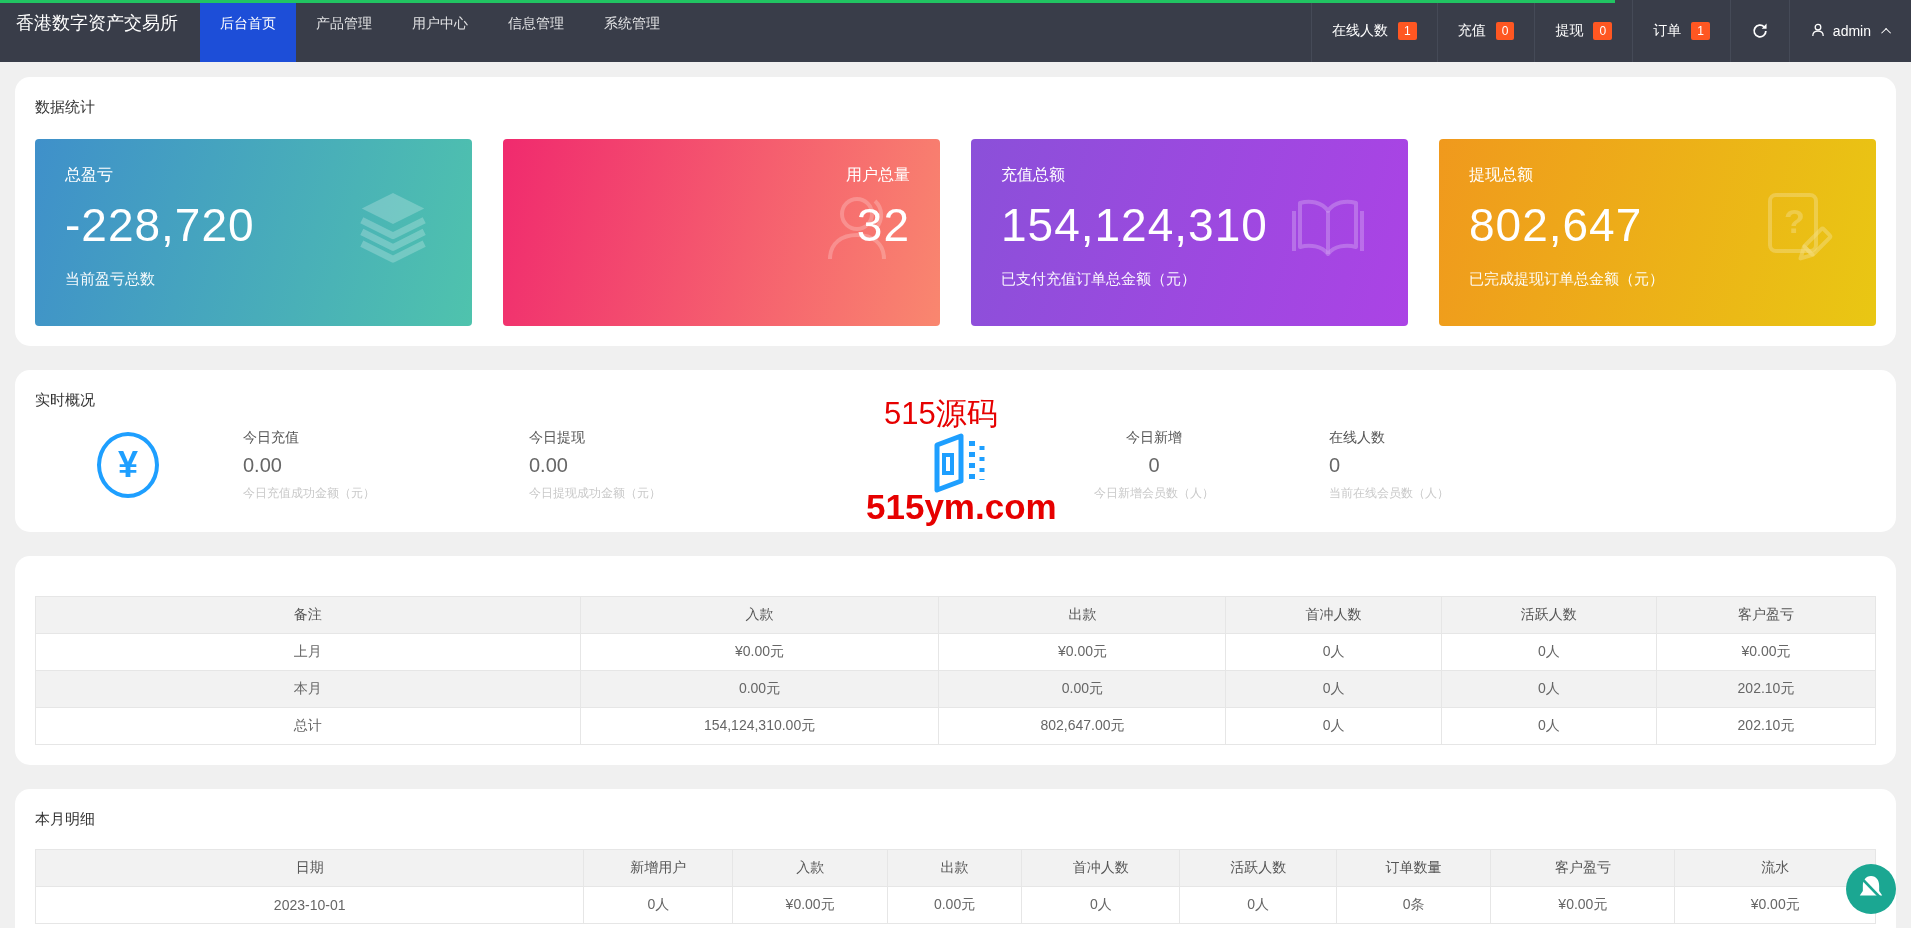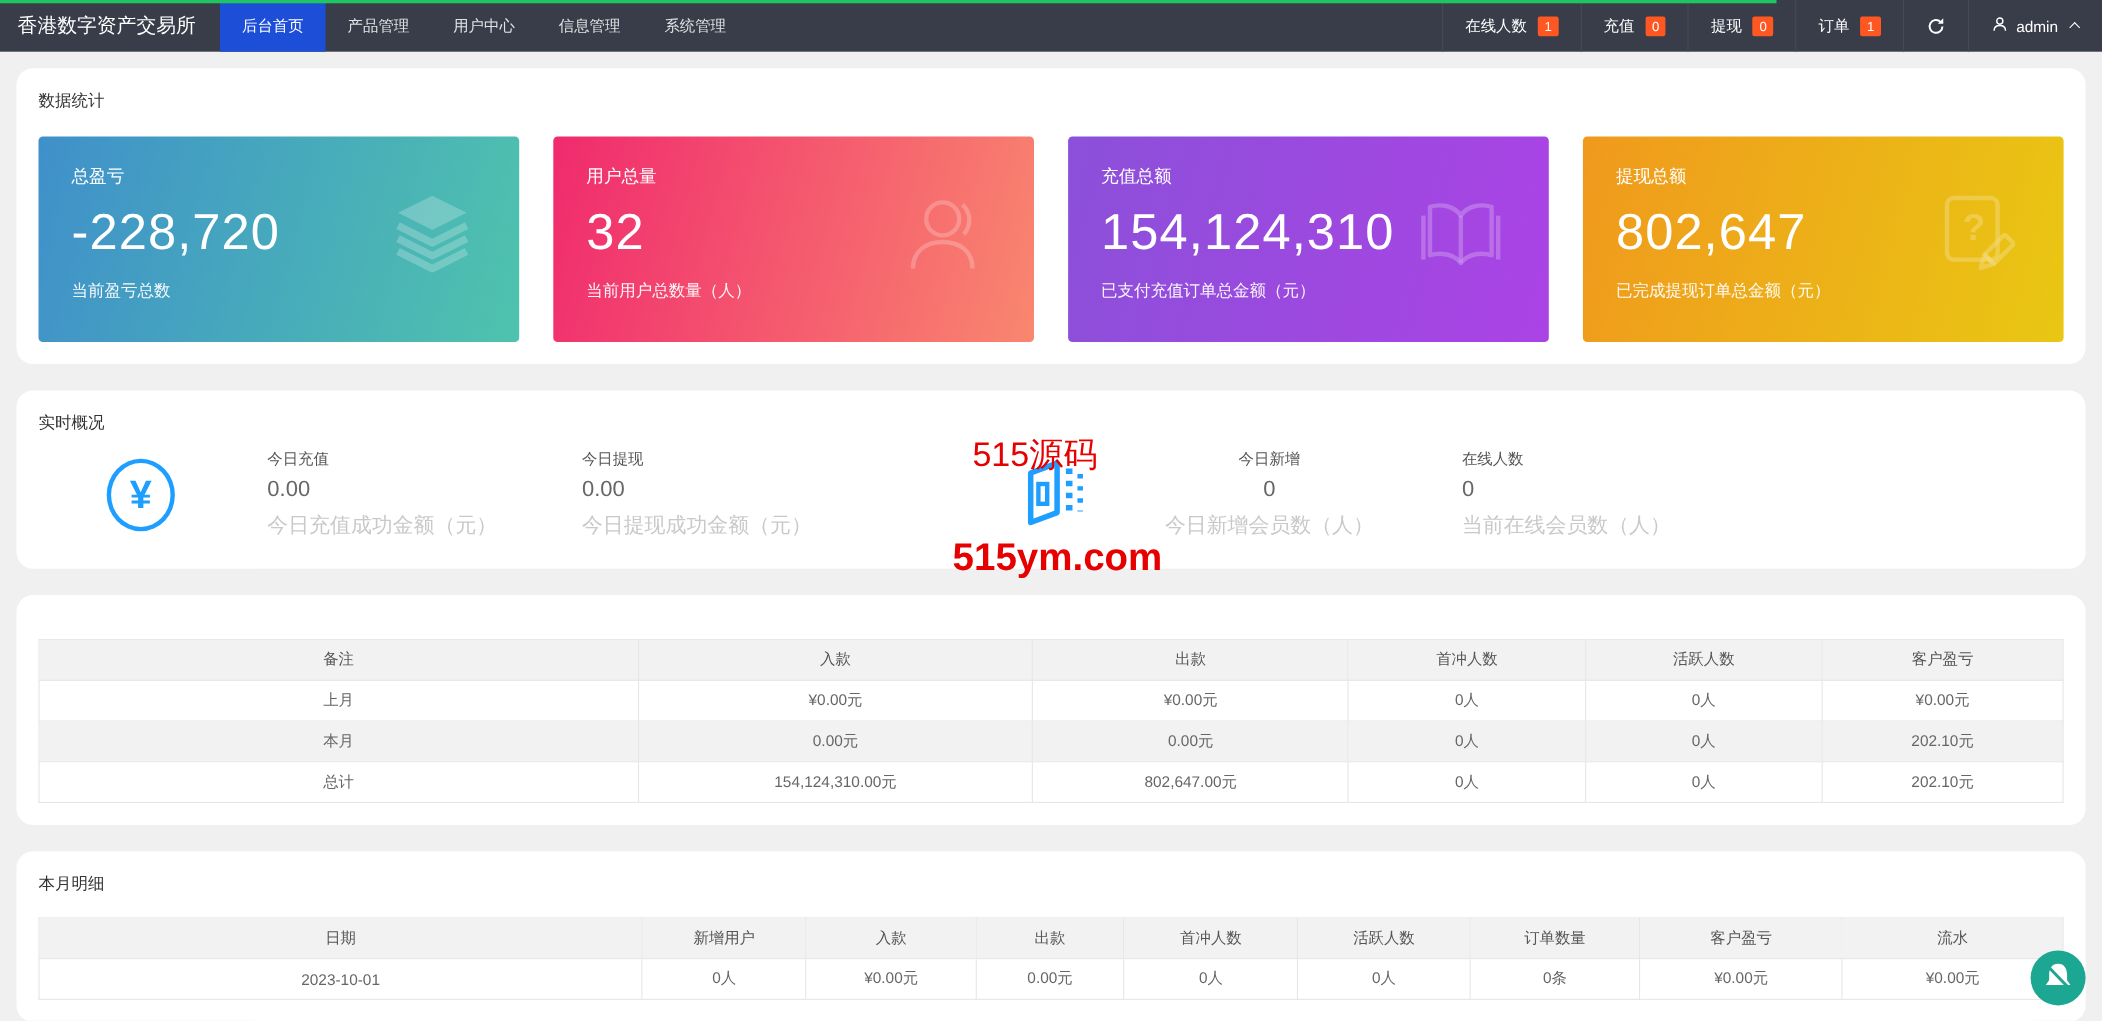--- a/index.html
+++ b/index.html
@@ -1,20 +1,20 @@
 <!DOCTYPE html>
 <html><head>
 <meta charset="utf-8">
 <style>
   * { margin:0; padding:0; box-sizing:border-box; }
   html,body { width:1911px; height:928px; overflow:hidden; }
   body { background:#f0f0f0; font-family:"Liberation Sans", sans-serif; position:relative; }
 
   
-  .navbar { height:47px; background:#393D49; display:flex; align-items:stretch; position:relative; color:#fff; }
+  .navbar { height:62px; background:#393D49; display:flex; align-items:stretch; position:relative; color:#fff; }
   .progress-bar { position:absolute; top:0; left:0; height:3px; width:84.5%; background:#21C462; z-index:9; }
   .brand { font-size:18px; line-height:47px; padding:0 22px 0 16px; white-space:nowrap; }
   .menu { display:flex; align-items:stretch; }
   .menu-item { line-height:47px; padding:0 20px; font-size:14px; color:rgba(255,255,255,.85); cursor:pointer; }
   .menu-item.active { background:#1d4ed8; color:#fff; }
   .nav-right { margin-left:auto; display:flex; align-items:stretch; }
   .nav-right-item { display:flex; align-items:center; padding:0 20px; font-size:14px; border-left:1px solid #454a57; cursor:pointer; white-space:nowrap; }
   .badge { background:#FF5722; color:#fff; font-size:12px; line-height:18px; height:18px; padding:0 6px; border-radius:2px; margin-left:10px; }
   .icon-btn svg { display:block; }
   .admin-item { gap:7px; }
@@ -22,39 +22,39 @@
 
   
   .page { margin:15px; }
   .panel { background:#fff; padding:20px; margin-bottom:24px;border-radius:15px; }
   .panel-title { font-size:15px; color:#333; line-height:20px; }
 
   
   .cards { display:flex; gap:31px; margin-top:22px; }
   .card { flex:1; height:187px; border-radius:4px; color:#fff; padding:24px 30px; position:relative; overflow:hidden; }
   .card-g1 { background:linear-gradient(105deg,#3f90ca,#4fc3ad); }
-  .card-g2 { background:linear-gradient(105deg,#f02a6e,#f9876f); }
+  .card-g2 { background:linear-gradient(105deg,#f02a6e,#f9876f);text-align:right; }
   .card-g3 { background:linear-gradient(105deg,#8b50d9,#ab43e5); }
   .card-g4 { background:linear-gradient(105deg,#f0991d,#e9c713); }
   .card-title { font-size:16px; margin-top:2px; }
   .card-value { font-size:46px; margin-top:12px; letter-spacing:1px; }
   .card-caption { font-size:15px; margin-top:18px; opacity:.95; }
   .card-icon { position:absolute; right:40px; top:50px; opacity:.45; }
 
   
   .rt-row { display:flex; align-items:center; height:94px; margin-top:8px; }
   .yen-icon { margin-left:62px; width:62px; height:66px; border:4px solid #1E9FFF; border-radius:50%;
               display:flex; align-items:center; justify-content:center; font-size:36px; font-weight:bold; color:#1E9FFF; flex:none; }
   .rt-stat { width:222px; margin-left:64px; flex:none; }
   .rt-stat.first { margin-left:84px; }
   .door-icon { margin-left:180px; flex:none; }
   .rt-stat.g3 { margin-left:56px;text-align:center; }
   .rt-label { font-size:14px; color:#555; }
   .rt-value { font-size:20px; color:#666; margin:7px 0 8px; }
-  .rt-caption { font-size:19px; color:#c9c9c9; }
+  .rt-caption { font-size:12px; color:#c9c9c9; }
 
   
   .wm1 { position:absolute; left:884px; top:393px; font-size:31px; font-weight:normal; color:#e60000; z-index:20; }
   .wm2 { position:absolute; left:866px; top:487px; font-size:35px; font-weight:bold; color:#e60000; z-index:20; }
 
   
   .data-table { width:100%; border-collapse:collapse; font-size:14px; color:#666; margin-top:20px; table-layout:fixed; }
   .data-table th, .data-table td { border:1px solid #e6e6e6; padding:9px 15px; text-align:center; font-weight:normal;
                                    white-space:nowrap; overflow:hidden; }
   .data-table th { background:#f2f2f2; color:#555; }
@@ -131,21 +131,20 @@
             <path d="M8 32 L40 48 72 32" fill="none" stroke="rgba(255,255,255,.5)" stroke-width="7" stroke-linejoin="round"></path>
             <path d="M8 44 L40 60 72 44" fill="none" stroke="rgba(255,255,255,.5)" stroke-width="7" stroke-linejoin="round"></path>
             <path d="M8 56 L40 72 72 56" fill="none" stroke="rgba(255,255,255,.5)" stroke-width="7" stroke-linejoin="round"></path>
           </svg>
         </span>
       </div>
 
       <div class="card card-g2">
         <div class="card-title">用户总量</div>
         <div class="card-value">32</div>
-        <div class="card-caption">当前用户总数量（人）</div>
         <span class="card-icon">
           <svg width="80" height="80" viewBox="0 0 80 80" fill="none" stroke="rgba(255,255,255,.5)" stroke-width="4">
             <circle cx="37" cy="25" r="15"></circle>
             <path d="M55 12 a19 19 0 0 1 1 27"></path>
             <path d="M10 70 c0-16 12-24 27-24 s27 8 27 24"></path>
           </svg>
         </span>
       </div>
 
       <div class="card card-g3">

